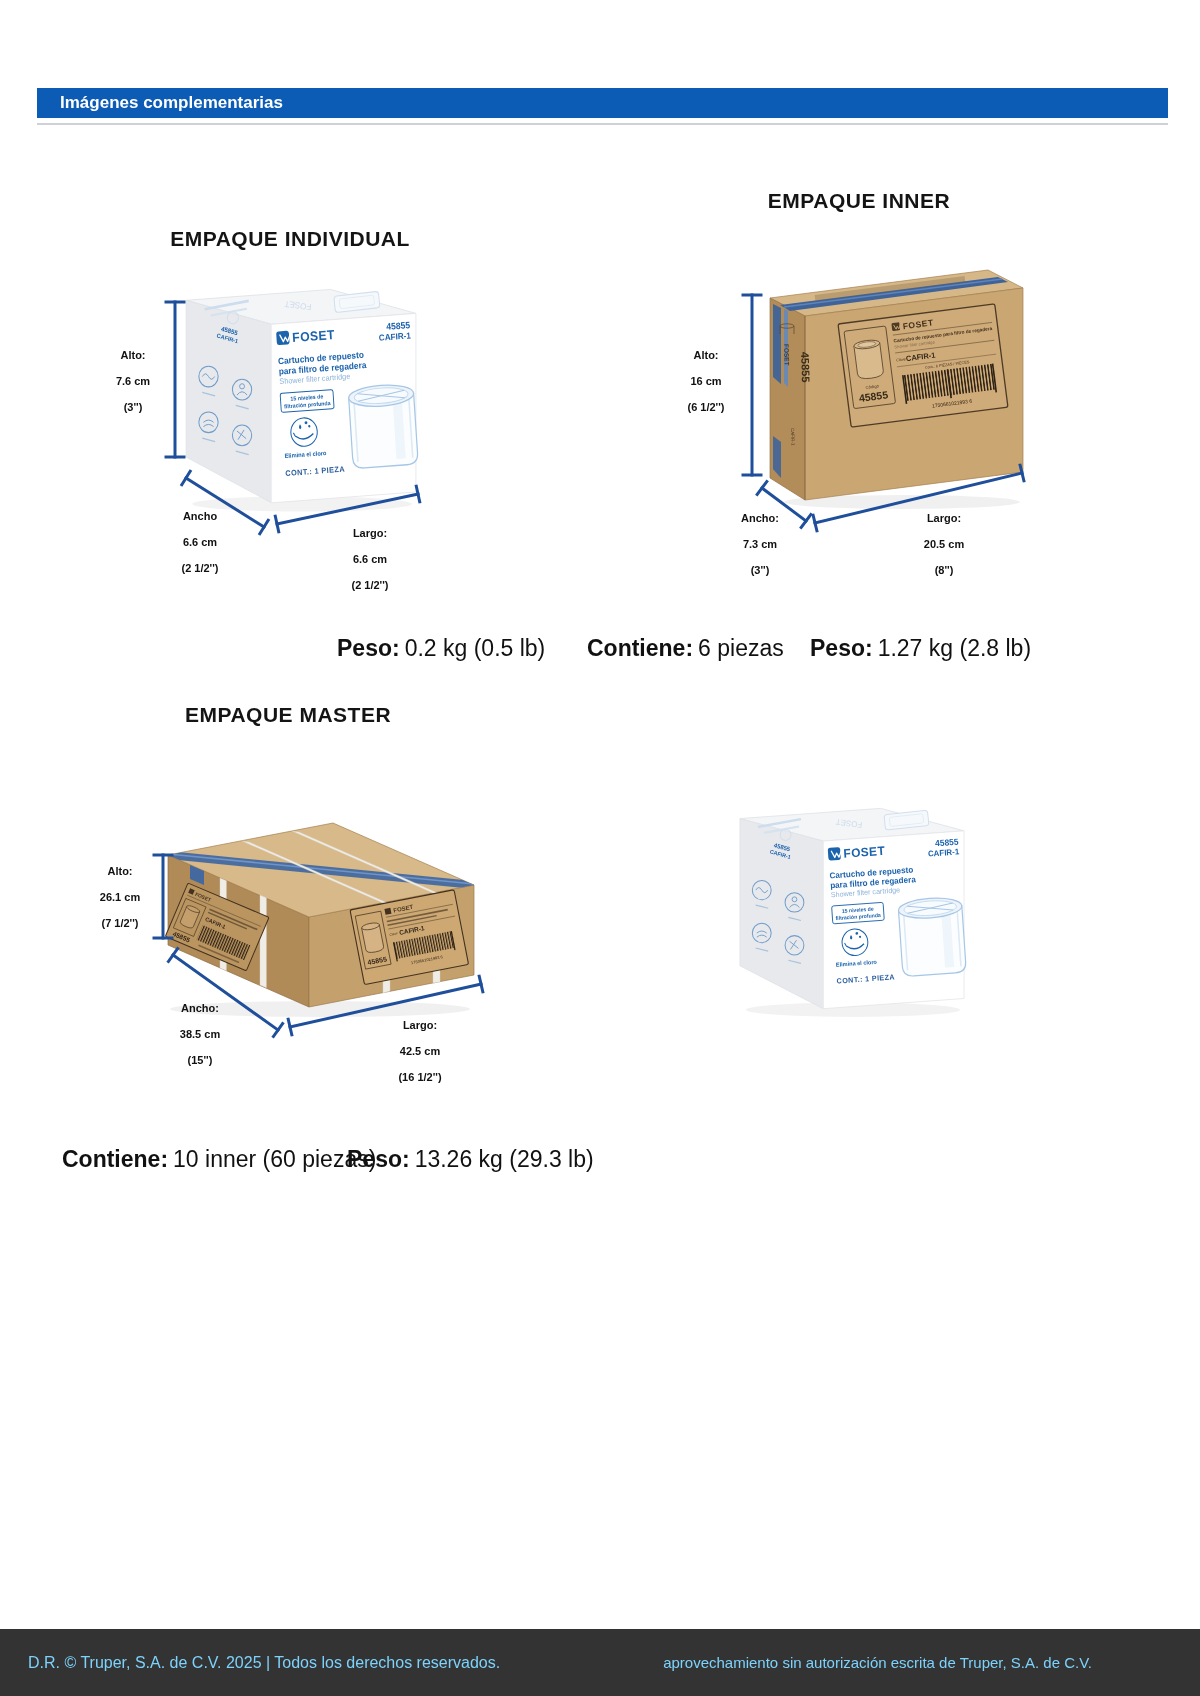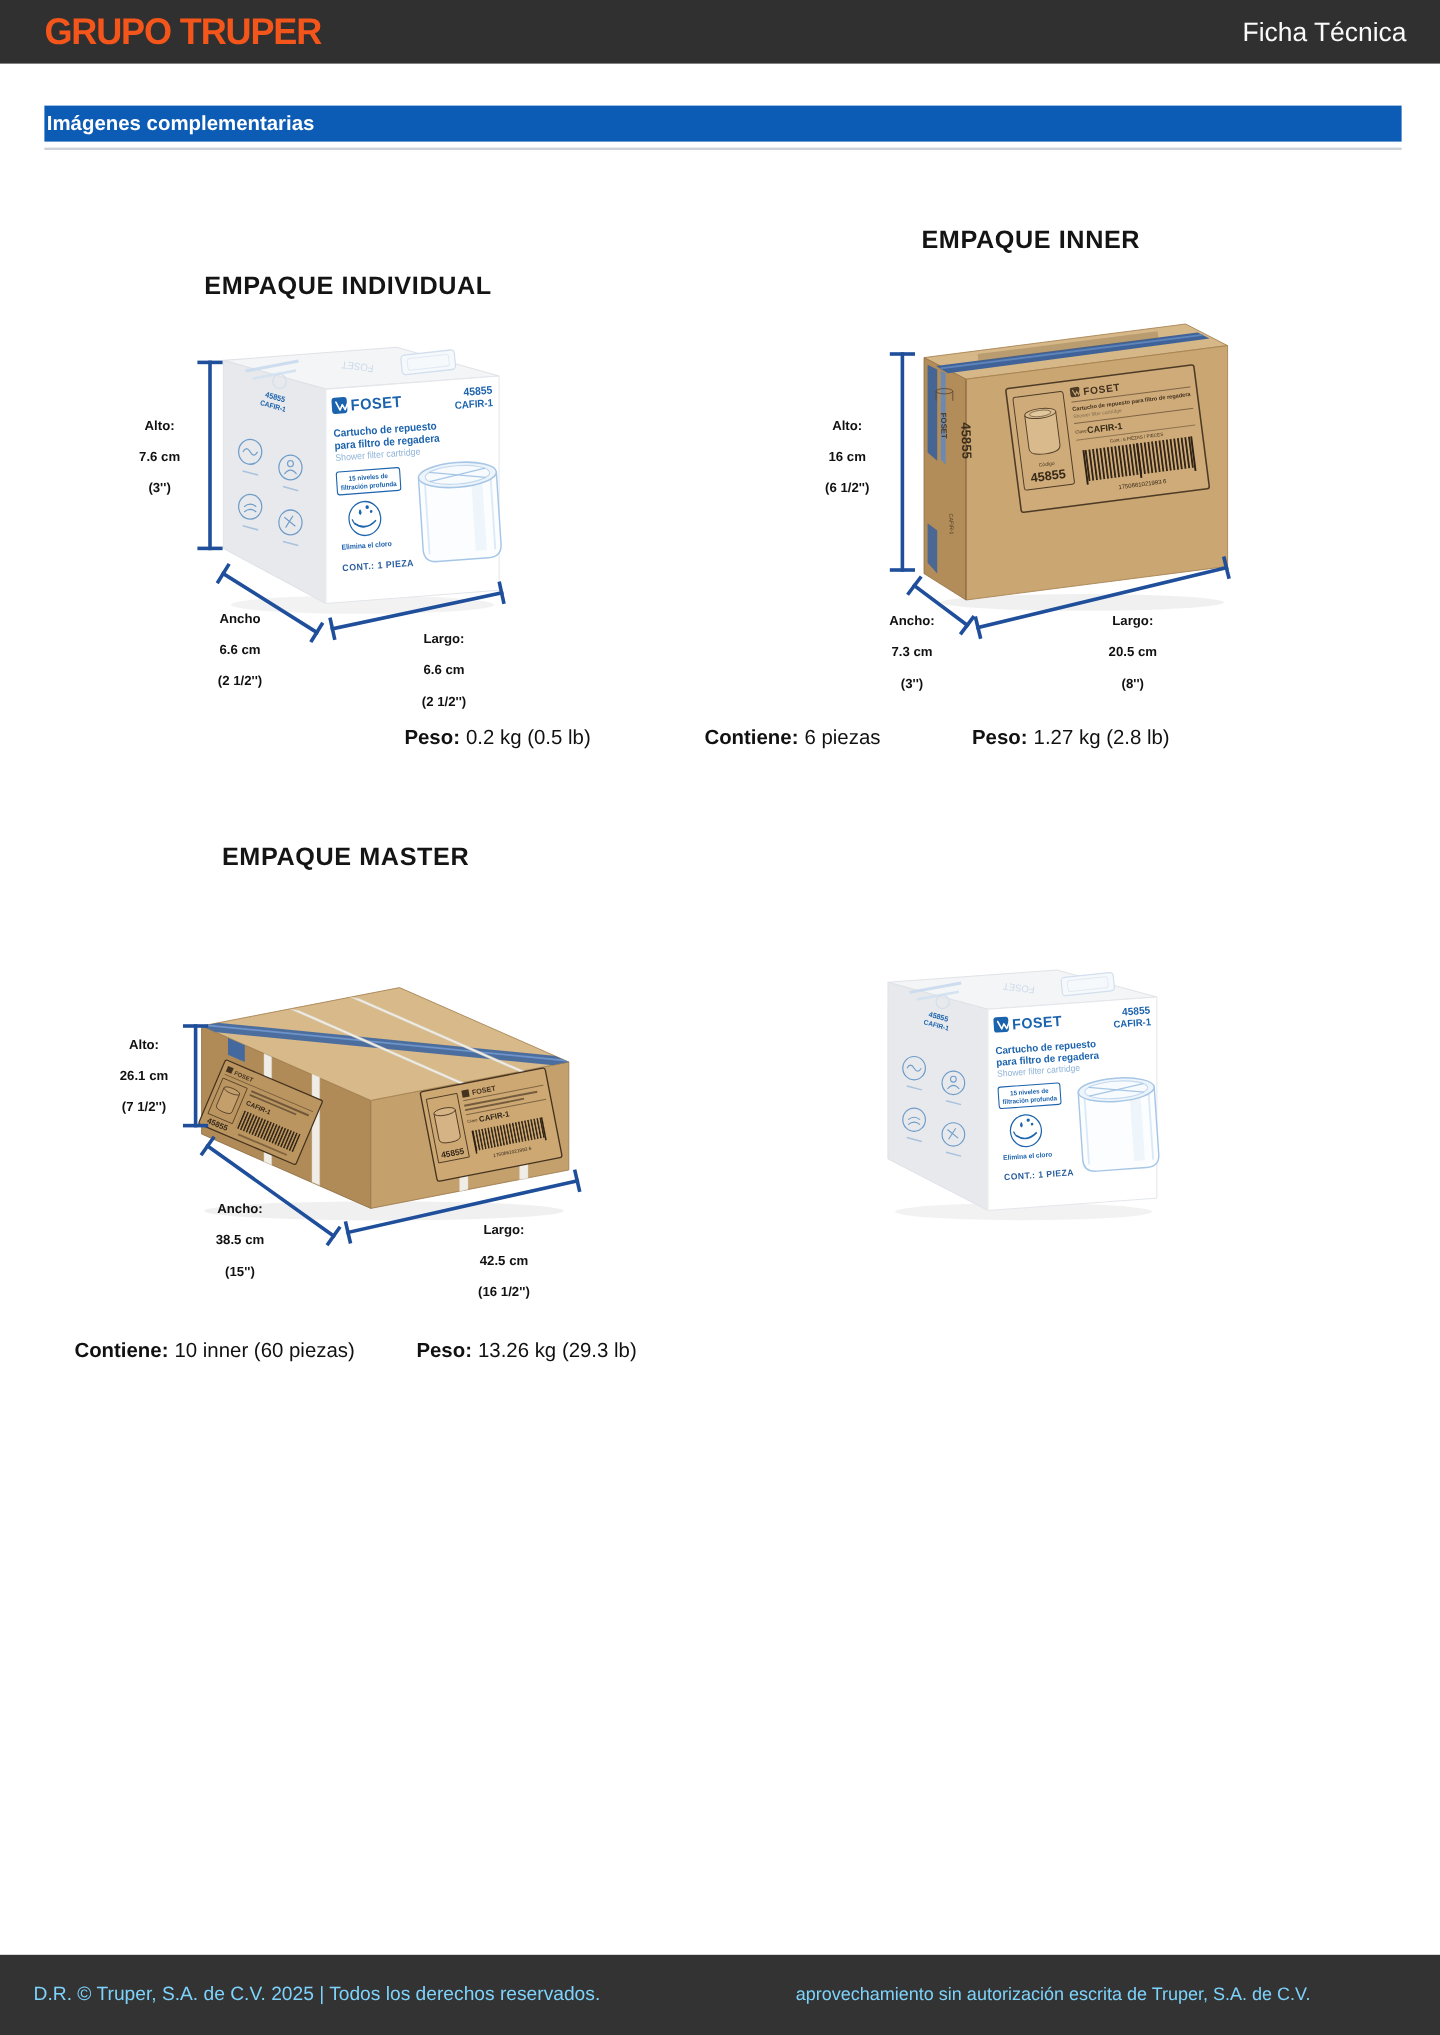--- a/index.html
+++ b/index.html
@@ -7,49 +7,45 @@
         font-family:"Liberation Sans",sans-serif;color:#161616;}
   .abs{position:absolute;}
   
   .topbar{position:absolute;left:0;top:0;width:1200px;height:53px;background:#303030;
           display:flex;align-items:center;justify-content:space-between;box-sizing:border-box;
           padding:0 28px 0 37px;}
   .logo{font-size:31px;font-weight:700;letter-spacing:-1px;color:#f4551a;transform:scaleX(.97);transform-origin:left center;}
   .doc-title{font-size:22px;font-weight:400;color:#fafafa;}
   
   .banner{position:absolute;left:37px;top:88px;width:1131px;height:30px;background:#0c5cb5;
-          color:#fff;font-size:17px;font-weight:700;line-height:30px;padding-left:2px;box-sizing:border-box;}
+          color:#fff;font-size:17px;font-weight:700;line-height:30px;padding-left:23px;box-sizing:border-box;}
   .banner-rule{position:absolute;left:37px;top:123px;width:1131px;height:2px;background:#cdd2d8;}
   
   .sec-title{position:absolute;width:320px;text-align:center;font-size:21px;font-weight:700;
              letter-spacing:.5px;color:#141414;margin:0;}
   
   .dim{position:absolute;width:110px;text-align:center;font-size:11px;font-weight:700;
        line-height:26px;color:#111;}
   
-  .meta{position:absolute;font-size:17px;color:#111;white-space:nowrap;}
+  .meta{position:absolute;font-size:23px;color:#111;white-space:nowrap;margin-top:30px;}
   .meta b{font-weight:700;margin-right:5px;}
   .meta span.v{font-weight:400;}
   
   .footer{position:absolute;left:0;top:1629px;width:1200px;height:67px;background:#333333;
           box-sizing:border-box;display:flex;align-items:center;justify-content:space-between;
           padding:0 108px 0 28px;color:#7dd3fc;}
   .footer .left{font-size:16px;}
   .footer .right{font-size:15px;text-align:right;line-height:22px;}
   svg{font-family:"Liberation Sans",sans-serif;}
 </style>
 </head>
 <body>
 
 <div class="page">
 
-  <div class="topbar">
-    <div class="logo">GRUPO TRUPER</div>
-    <div class="doc-title">Ficha Técnica</div>
-  </div>
 
   <div class="banner">Imágenes complementarias</div>
   <div class="banner-rule"></div>
 
   <h2 class="sec-title" style="left:130px;top:189px;margin-top:38px;">EMPAQUE INDIVIDUAL</h2>
   <h2 class="sec-title" style="left:699px;top:189px;">EMPAQUE INNER</h2>
   <h2 class="sec-title" style="left:128px;top:703px;">EMPAQUE MASTER</h2>
 
   <svg width="0" height="0" style="position:absolute" aria-hidden="true">
     <defs>

